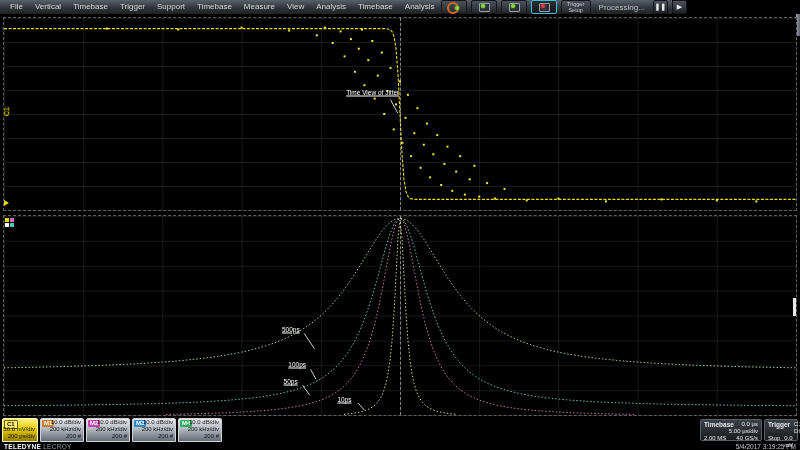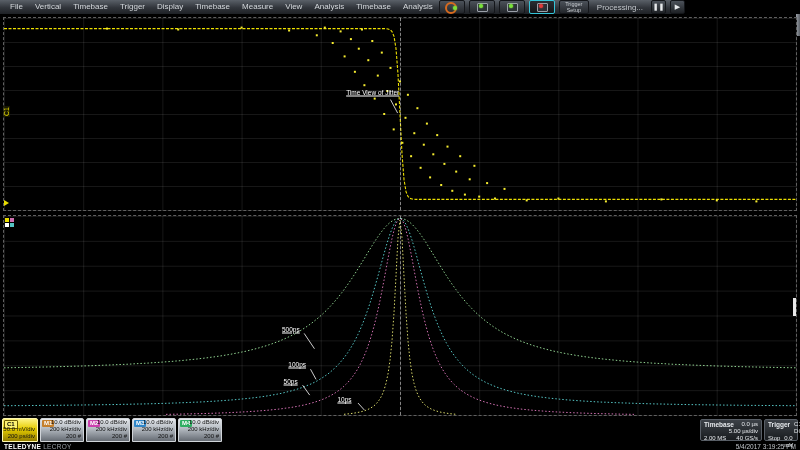--- a/index.html
+++ b/index.html
@@ -84,21 +84,21 @@
 <body>
 
 <div id="screen">
 
   <div id="menubar">
     <div id="menu-items">
         <div class="menu-item">File</div>
         <div class="menu-item">Vertical</div>
         <div class="menu-item">Timebase</div>
         <div class="menu-item">Trigger</div>
-        <div class="menu-item">Display</div>
+        <div class="menu-item">Support</div>
         <div class="menu-item">Timebase</div>
         <div class="menu-item">Measure</div>
         <div class="menu-item">View</div>
         <div class="menu-item">Analysis</div>
         <div class="menu-item">Timebase</div>
         <div class="menu-item">Analysis</div>
       </div>
     <div id="menubar-right">
       <div class="tool-btn">
         <span class="ring"></span>

